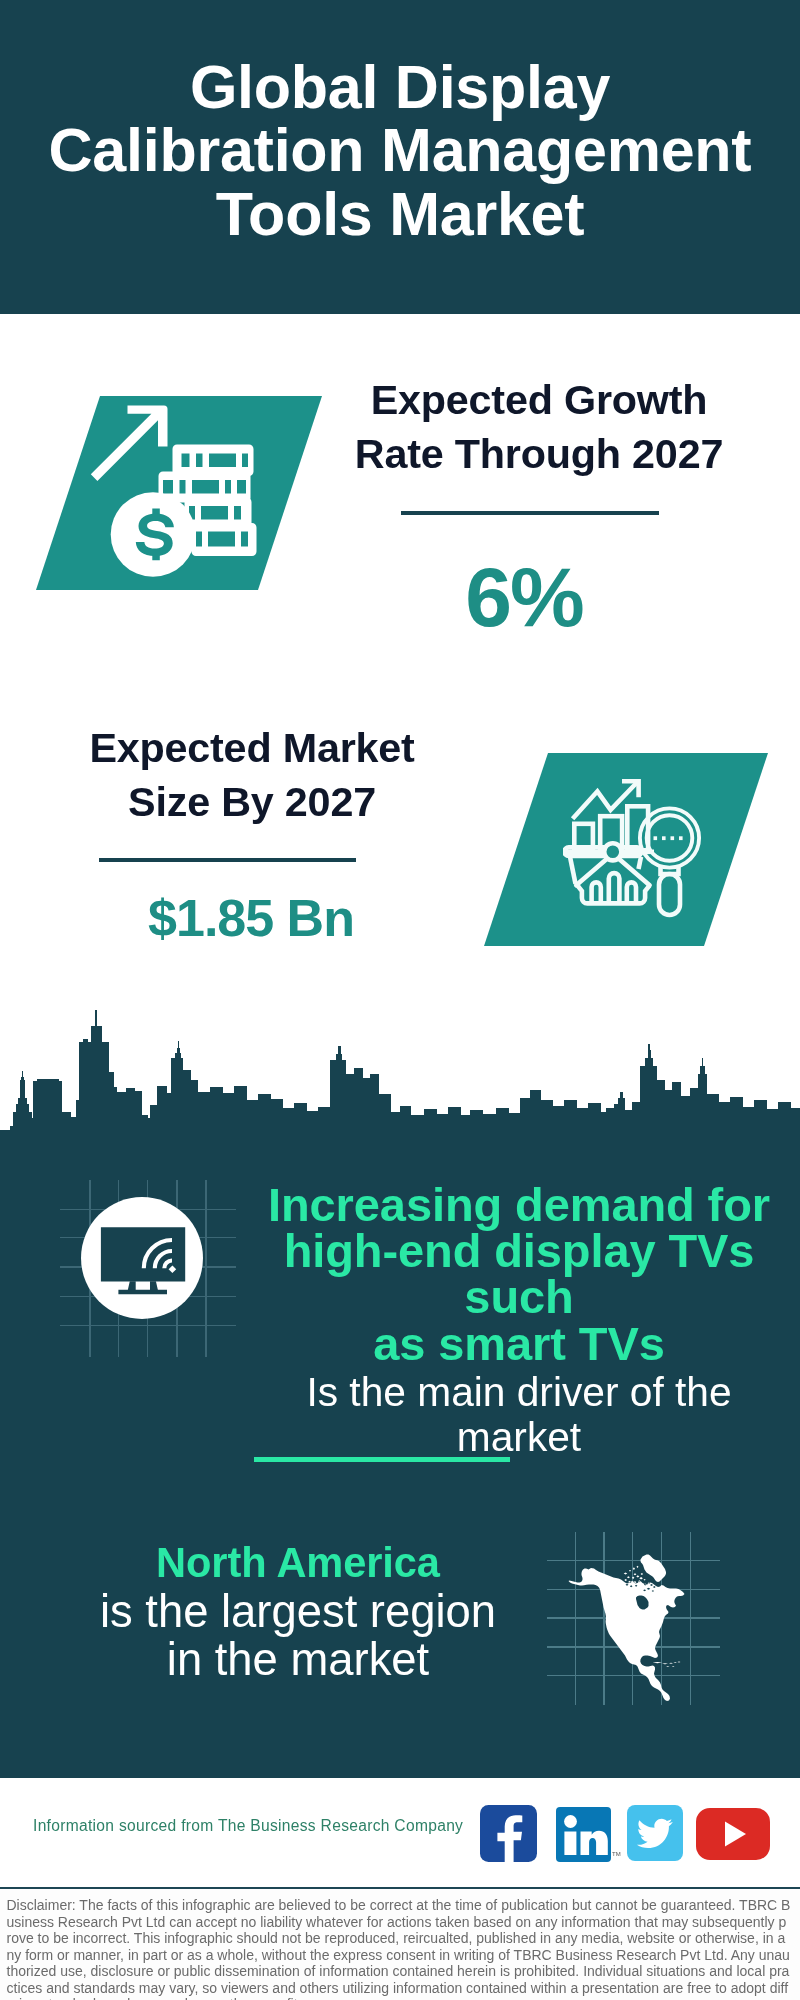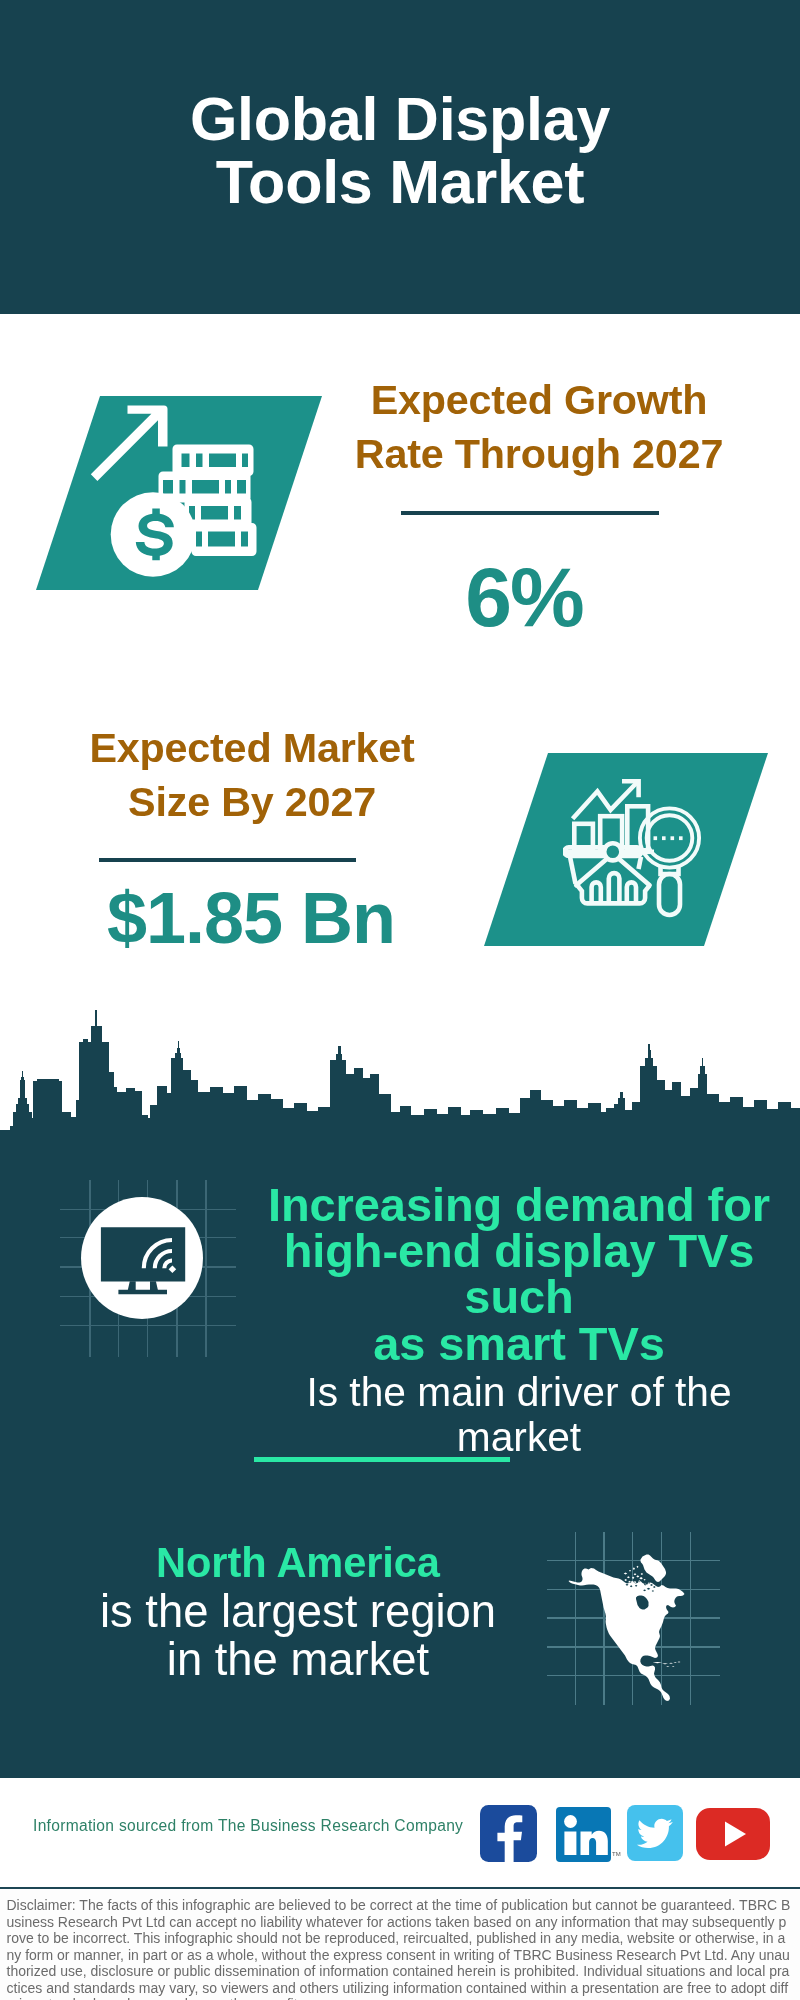--- a/index.html
+++ b/index.html
@@ -7,25 +7,25 @@
   .page{position:relative;width:800px;height:2000px;background:#fff;}
 
   
   .header{position:absolute;left:0;top:0;width:800px;height:314px;background:#17424f;}
   .header-title{position:absolute;left:0;top:0;width:800px;height:314px;
     display:flex;flex-direction:column;align-items:center;justify-content:center;
     color:#fff;font-weight:bold;font-size:61px;line-height:63.5px;letter-spacing:-0.25px;text-align:center;padding-bottom:12px;box-sizing:border-box;border-radius:20px;}
 
   
   .para{position:absolute;background:#1c918a;}
-  .stat-label{position:absolute;font-weight:bold;color:#a16207;font-size:41.3px;line-height:54px;letter-spacing:-0.2px;text-align:center;}
+  .stat-label{position:absolute;font-weight:bold;color:#0f172a;font-size:41.3px;line-height:54px;letter-spacing:-0.2px;text-align:center;}
   .stat-rule{position:absolute;height:3px;background:#17424f;}
   .stat-value{position:absolute;font-weight:bold;color:#1e8e85;text-align:center;}
   .stat-value.v1{font-size:84px;line-height:84px;letter-spacing:-2px;}
-  .stat-value.v2{font-size:72px;line-height:72px;letter-spacing:-1px;}
+  .stat-value.v2{font-size:52px;line-height:72px;letter-spacing:-1px;}
   .drv-text{position:absolute;text-align:center;}
   .drv-hl{font-weight:bold;font-size:47px;line-height:46.2px;color:#2ae8a5;letter-spacing:-0.1px;}
   .drv-sub{font-size:40.7px;line-height:45.6px;color:#fff;}
   .drv-sub.first{margin-top:3px;}
   .rg-hl{font-weight:bold;font-size:41.6px;line-height:48.8px;color:#2ae8a5;letter-spacing:-0.1px;}
   .rg-sub{font-size:45.4px;line-height:48px;color:#fff;}
   .divider{position:absolute;height:4.2px;background:#2ae8a5;}
   .src{position:absolute;color:#2e8167;font-size:15.6px;line-height:19.5px;letter-spacing:0.3px;}
   .social{position:absolute;display:flex;gap:19px;}
   .disclaimer-box{position:absolute;left:0;width:800px;background:#fdfdfd;border-top:2px solid #1d4654;}
@@ -33,20 +33,21 @@
   svg{display:block;}
 </style>
 </head>
 <body>
 
 <div class="page">
 
   <div class="header">
     <div class="header-title">
       <div>Global Display</div>
+      <div>Calibration Management</div>
       <div>Tools Market</div>
     </div>
   </div>
 
   <div class="para" style="left:36px;top:396px;width:286px;height:194px;clip-path:polygon(64px 0, 100% 0, calc(100% - 64px) 100%, 0 100%);">
   </div>
   <div style="position:absolute;left:88px;top:398px;width:174px;height:184px;">
     <svg viewBox="88 398 174 184" width="174" height="184" aria-hidden="true">
       <g fill="#ffffff">
 

